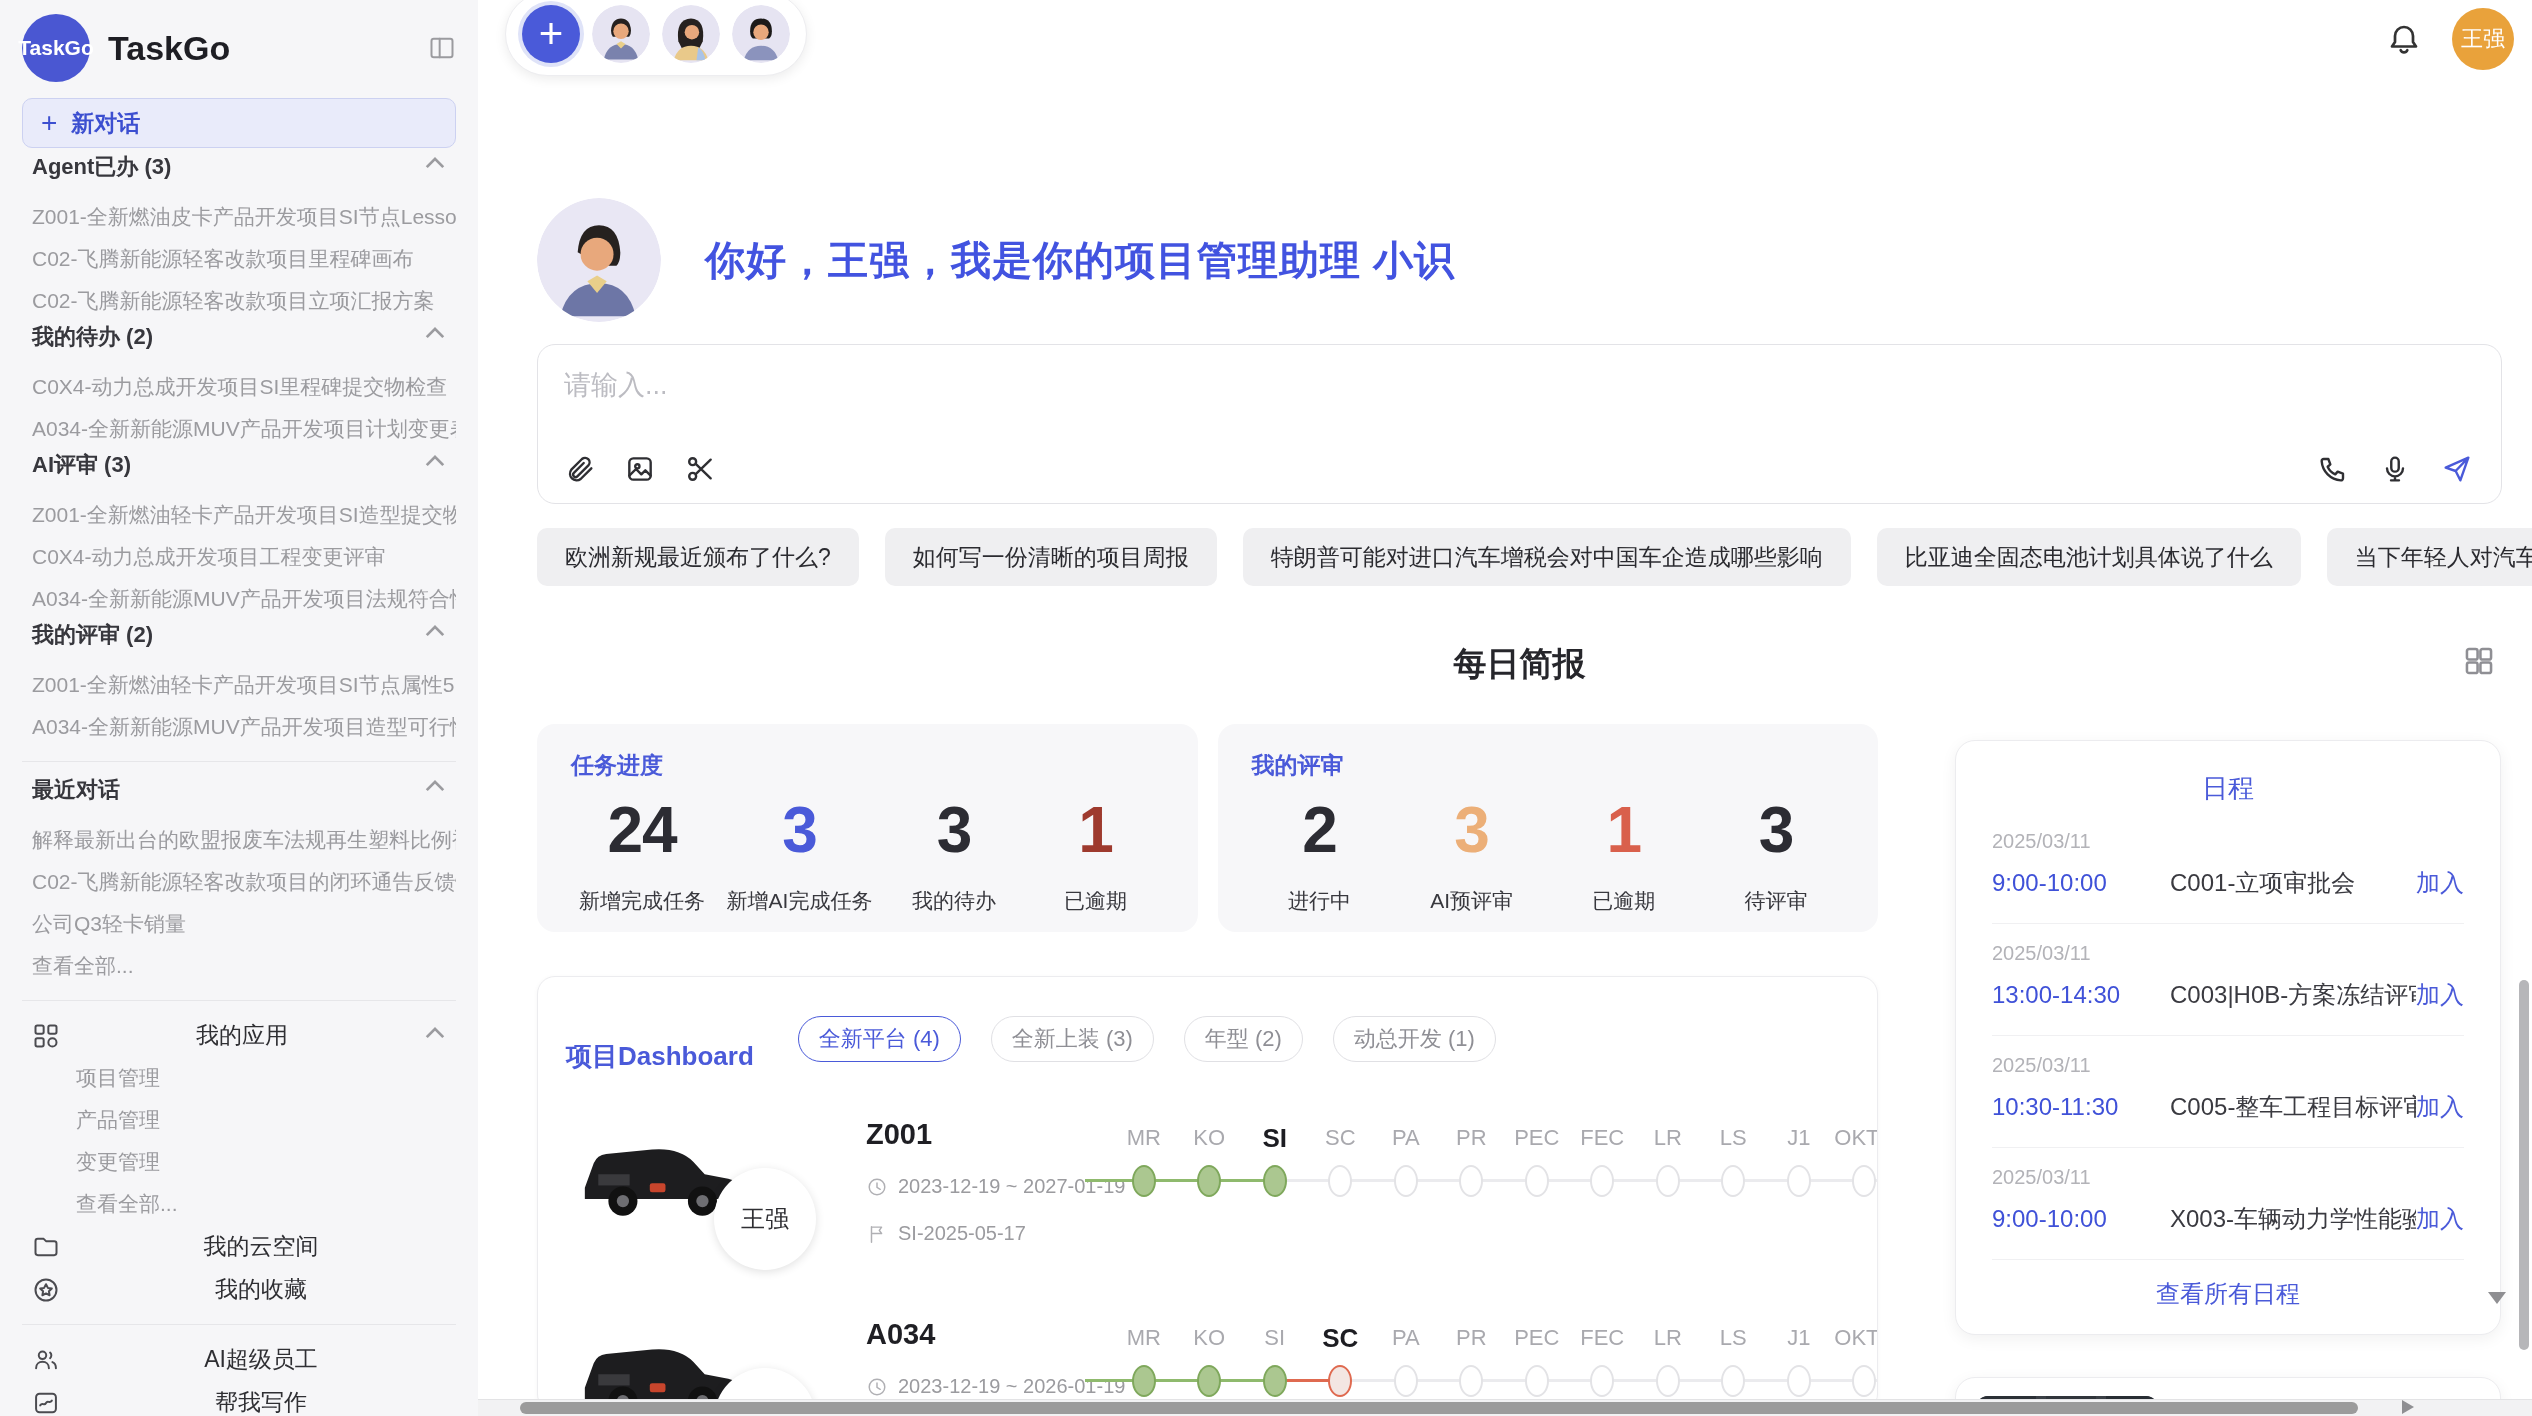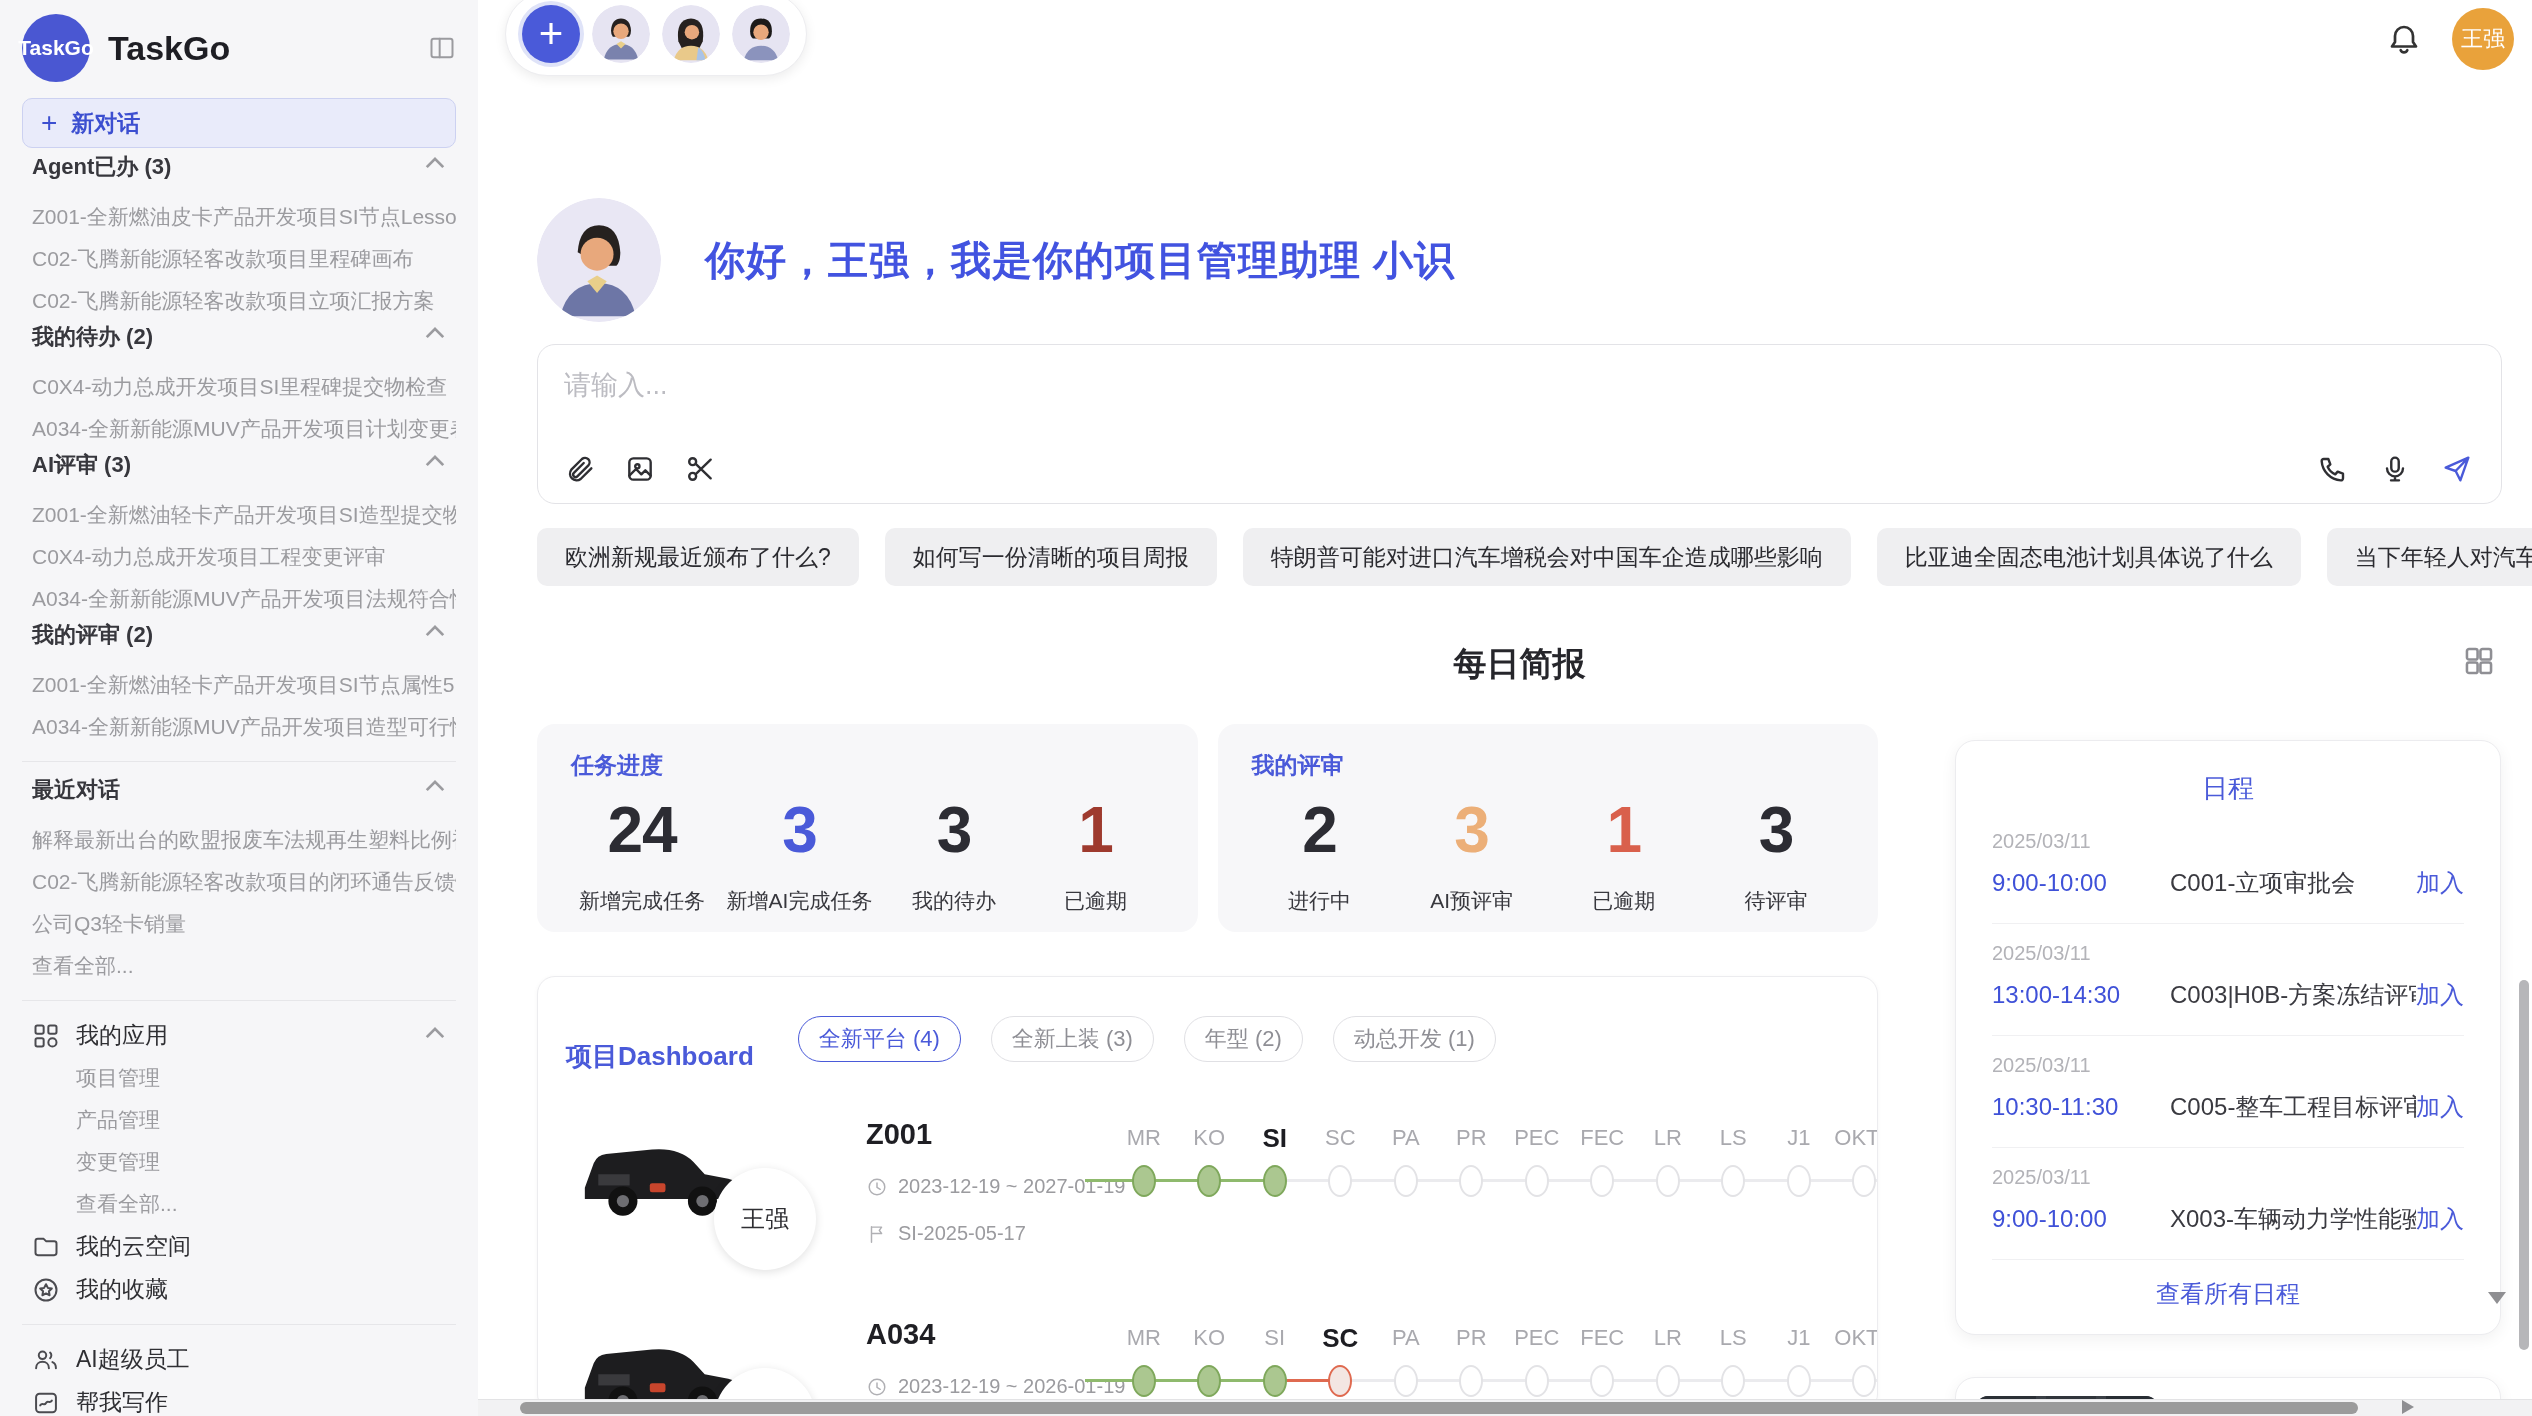--- a/index.html
+++ b/index.html
@@ -13,21 +13,21 @@
   .logo { width:68px; height:68px; border-radius:50%; background:#4a57d2; color:#fff; display:flex; flex-direction:row; align-items:center; justify-content:center; font-size:21px; line-height:1.05; font-weight:700; flex:none; }
   .app-title { font-size:34px; font-weight:700; color:#1e1e24; margin-left:18px; flex:1; }
   .icon-btn { background:none; border:none; cursor:pointer; display:flex; align-items:center; }
   .sb-body { flex:1; overflow:hidden; padding:0 22px; }
   .new-chat { margin:8px 0 4px 0; height:50px; width:100%; border:1px solid #ccd1f1; background:#e9ebfa; border-radius:10px; color:#3c4fd0; font-size:23px; font-weight:700; display:flex; align-items:center; gap:14px; padding:0 18px; cursor:pointer; }
   .new-chat .plus { font-size:28px; font-weight:400; }
   .sb-sec-head { height:44px; display:flex; align-items:flex-start; justify-content:space-between; padding:0 10px; font-size:22px; font-weight:700; color:#37373d; }
   .sb-item { height:42px; display:flex; align-items:center; padding:0 10px; font-size:21px; color:#9b9b9f; white-space:nowrap; overflow:hidden; cursor:pointer; }
   .sb-div { border-top:1px solid #e6e6e9; margin:13px 0; }
   .sb-link { height:43px; display:flex; align-items:center; gap:16px; padding:0 10px; font-size:23px; color:#2f2f33; cursor:pointer; }
-  .sb-link .grow { flex:1; }
+  .sb-link .grow { flex:1;text-align:center; }
   .sb-sub { padding-left:54px; }
   .ic { width:28px; height:28px; flex:none; }
   .ic svg { width:100%; height:100%; stroke:#4b4b50; fill:none; stroke-width:1.7; stroke-linecap:round; stroke-linejoin:round; }
   .chev svg { width:22px; height:22px; stroke:#9b9b9f; fill:none; stroke-width:2; }
 
   
   .main { flex:1; position:relative; overflow:hidden; background:#fff; }
   .topbar { position:relative; height:74px; }
   .avatar-pill { position:absolute; left:27px; top:-8px; display:flex; align-items:center; gap:12px; background:#fff; border:1px solid #ededf0; border-radius:46px; padding:12px 16px; box-shadow:0 3px 12px rgba(0,0,0,.08); }
   .plus-btn { width:58px; height:58px; border-radius:50%; background:#4a5ad9; color:#fff; font-size:42px; font-weight:300; display:flex; align-items:center; justify-content:center; border:none; cursor:pointer; box-shadow:0 0 0 4px #dfe3f8; }

